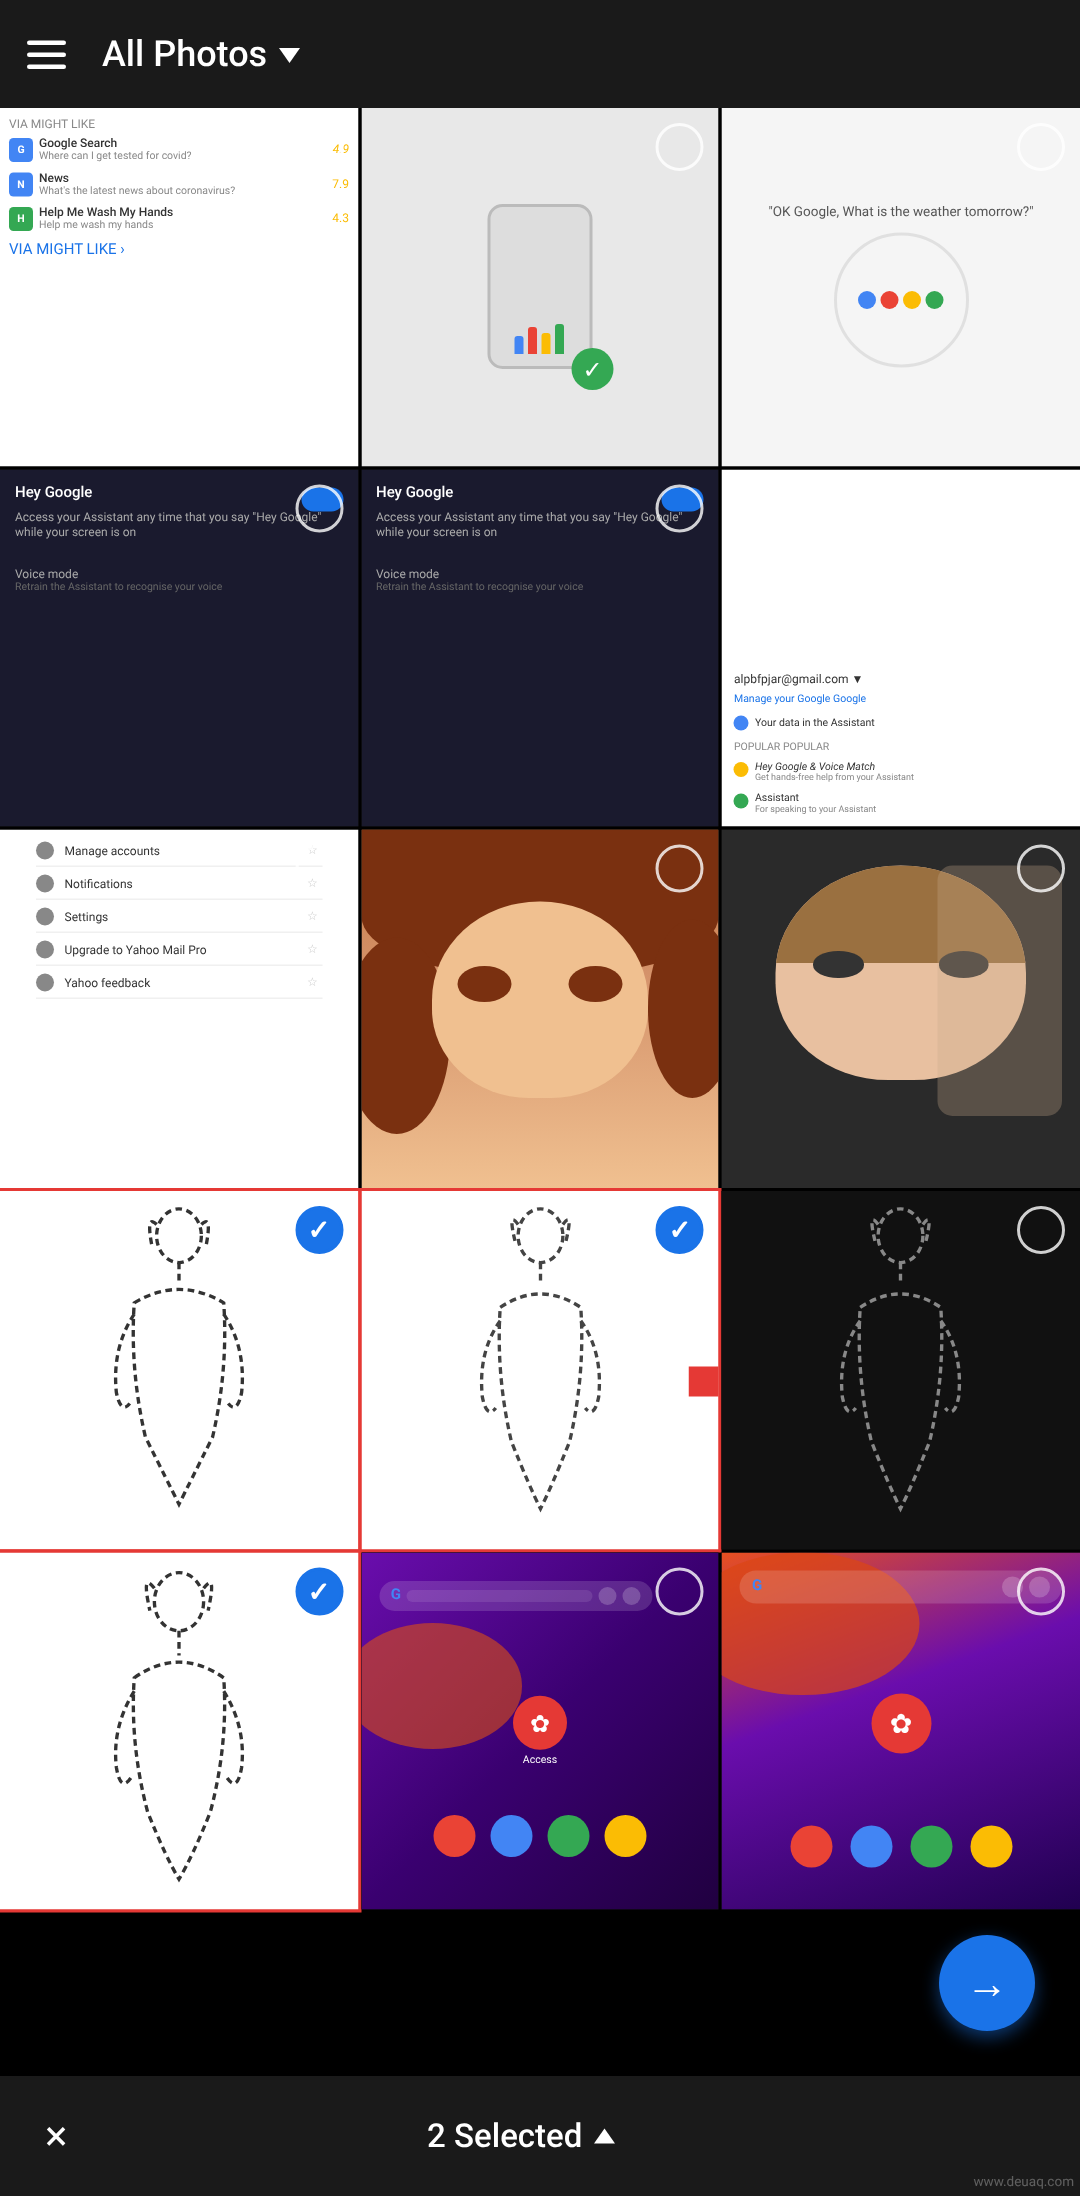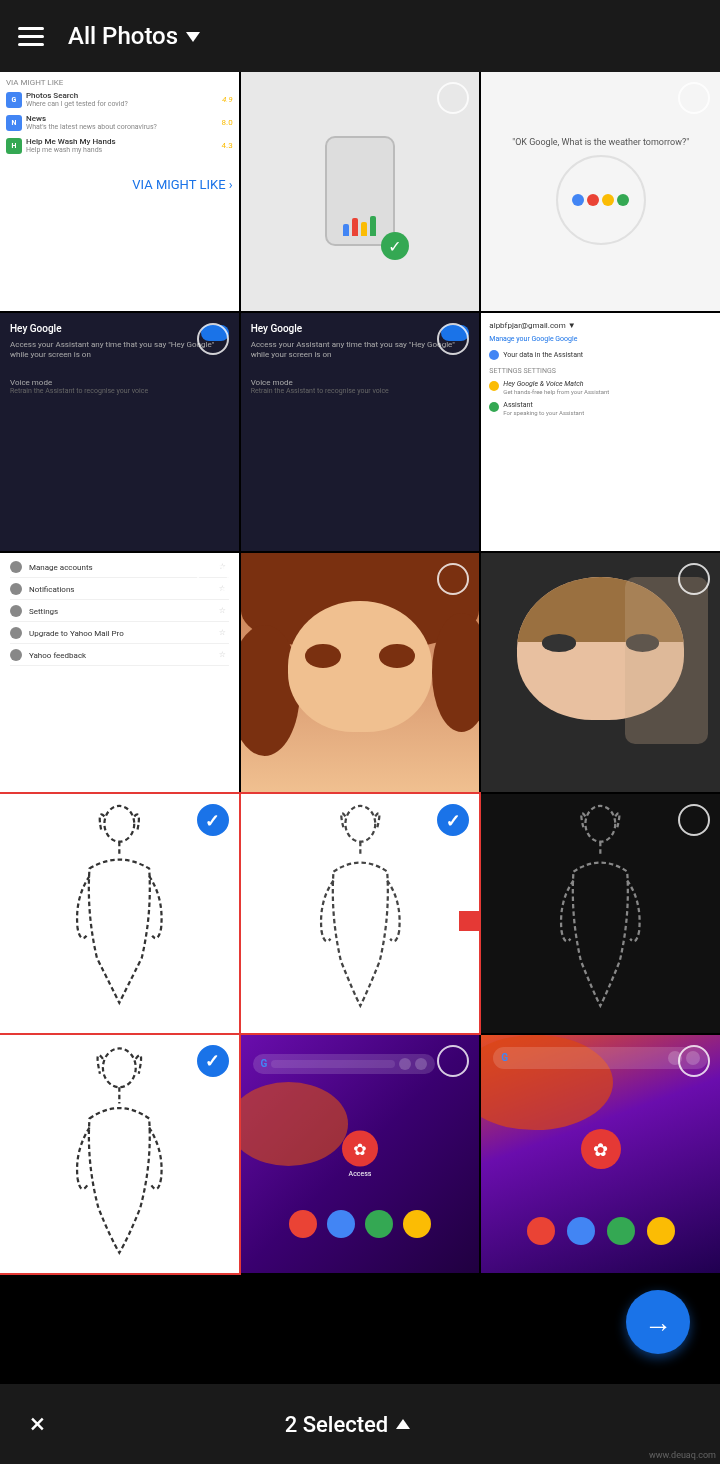--- a/index.html
+++ b/index.html
@@ -354,21 +354,21 @@
       bottom: 4px;
       right: 4px;
       font-size: 9px;
       color: rgba(255,255,255,0.3);
       z-index: 30;
     }
 
     
     .cell-yahoo {
       background: #fff;
-      padding: 8px 10px;
+      padding: 8px 24px;
       display: flex;
       flex-direction: column;
       gap: 5px;
     }
     .yahoo-item {
       display: flex;
       align-items: center;
       gap: 7px;
       border-bottom: 1px solid #f0f0f0;
       padding-bottom: 4px;
@@ -411,42 +411,42 @@
 
 <div class="photo-grid">
 
   <div class="photo-cell">
     <div class="inner">
       <div class="cell-screenshot" style="height:100%; background:#fff;">
         <div style="font-size:8px;color:#888;margin-bottom:4px;">VIA MIGHT LIKE</div>
         <div class="row">
           <div style="width:16px;height:16px;background:#4285f4;border-radius:3px;flex-shrink:0;display:flex;align-items:center;justify-content:center;font-size:7px;color:#fff;font-weight:bold;">G</div>
           <div>
-            <div style="font-size:8px;color:#333;font-weight:500;">Photos Search</div>
+            <div style="font-size:8px;color:#333;font-weight:500;">Google Search</div>
             <div style="font-size:7px;color:#888;">Where can I get tested for covid?</div>
           </div>
           <div style="margin-left:auto;font-size:8px;color:#fbbc04;font-style:italic;">4.9</div>
         </div>
         <div class="row" style="margin-top:3px;">
           <div style="width:16px;height:16px;background:#4285f4;border-radius:3px;flex-shrink:0;display:flex;align-items:center;justify-content:center;font-size:7px;color:#fff;font-weight:bold;">N</div>
           <div>
             <div style="font-size:8px;color:#333;font-weight:500;">News</div>
             <div style="font-size:7px;color:#888;">What's the latest news about coronavirus?</div>
           </div>
-          <div style="margin-left:auto;font-size:8px;color:#fbbc04;">8.0</div>
+          <div style="margin-left:auto;font-size:8px;color:#fbbc04;">7.9</div>
         </div>
         <div class="row" style="margin-top:3px;">
           <div style="width:16px;height:16px;background:#34a853;border-radius:3px;flex-shrink:0;display:flex;align-items:center;justify-content:center;font-size:7px;color:#fff;font-weight:bold;">H</div>
           <div>
             <div style="font-size:8px;color:#333;font-weight:500;">Help Me Wash My Hands</div>
             <div style="font-size:7px;color:#888;">Help me wash my hands</div>
           </div>
           <div style="margin-left:auto;font-size:8px;color:#fbbc04;">4.3</div>
         </div>
-        <div style="font-size:13px;color:#1a73e8;margin-top:20px;text-align:right;">VIA MIGHT LIKE ›</div>
+        <div style="font-size:10px;color:#1a73e8;margin-top:4px;">VIA MIGHT LIKE ›</div>
       </div>
       <div class="select-circle"></div>
     </div>
   </div>
 
   <div class="photo-cell">
     <div class="inner">
       <div class="cell-phone" style="height:100%; background:#e8e8e8;">
         <div style="position:relative;display:inline-block;">
           <div class="phone-shape">
@@ -504,28 +504,28 @@
           <div style="font-size:8px;color:#aaa;">Voice mode</div>
           <div style="font-size:7px;color:#666;">Retrain the Assistant to recognise your voice</div>
         </div>
       </div>
       <div class="select-circle"></div>
     </div>
   </div>
 
   <div class="photo-cell">
     <div class="inner">
-      <div class="cell-assistant" style="height:100%; overflow:hidden;">
+      <div class="cell-assistant" style="height:100%; overflow:hidden;justify-content:flex-end;">
         <div style="font-size:8px;color:#333;margin-bottom:2px;">alpbfpjar@gmail.com ▼</div>
         <div style="font-size:7px;color:#1a73e8;margin-bottom:4px;">Manage your Google Google</div>
         <div style="display:flex;align-items:center;gap:4px;margin-bottom:4px;">
           <div style="width:10px;height:10px;background:#4285f4;border-radius:50%;flex-shrink:0;"></div>
           <div style="font-size:7px;color:#333;">Your data in the Assistant</div>
         </div>
-        <div style="font-size:7px;color:#888;margin-bottom:2px;">SETTINGS SETTINGS</div>
+        <div style="font-size:7px;color:#888;margin-bottom:2px;">POPULAR POPULAR</div>
         <div style="display:flex;align-items:flex-start;gap:4px;margin-bottom:3px;">
           <div style="width:10px;height:10px;background:#fbbc04;border-radius:50%;flex-shrink:0;margin-top:1px;"></div>
           <div>
             <div style="font-size:7px;color:#333;font-style:italic;">Hey Google &amp; Voice Match</div>
             <div style="font-size:6px;color:#888;">Get hands-free help from your Assistant</div>
           </div>
         </div>
         <div style="display:flex;align-items:flex-start;gap:4px;">
           <div style="width:10px;height:10px;background:#34a853;border-radius:50%;flex-shrink:0;margin-top:1px;"></div>
           <div>

